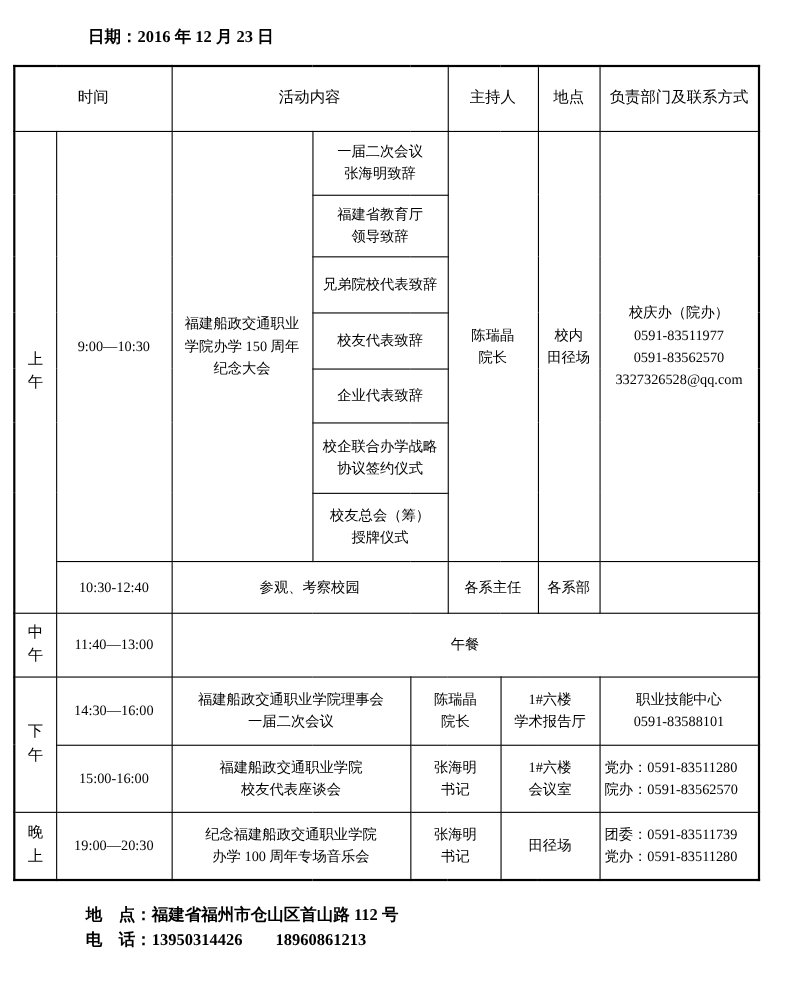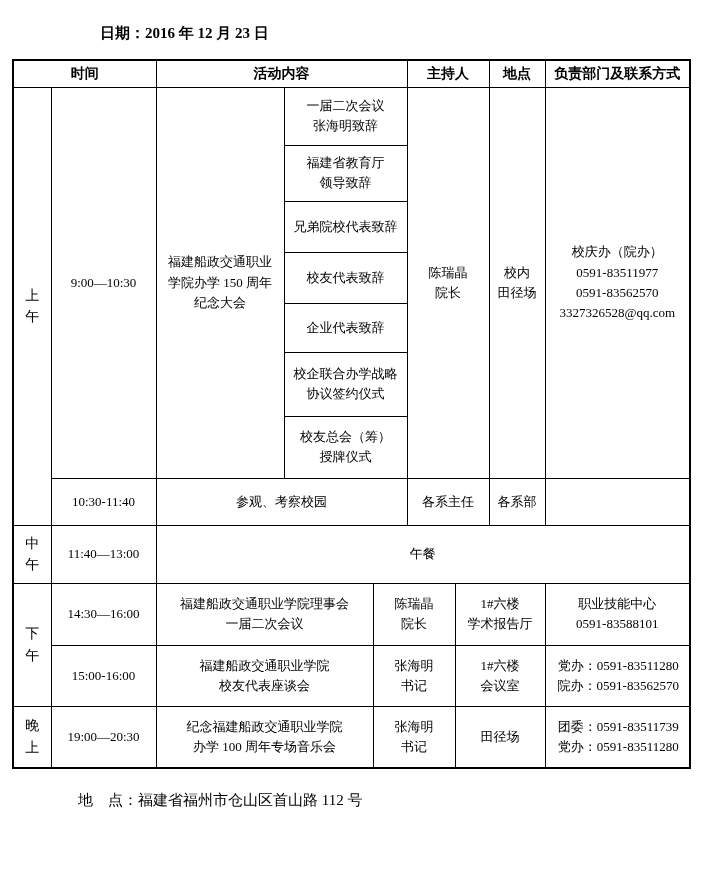--- a/index.html
+++ b/index.html
@@ -20,54 +20,54 @@
     letter-spacing: 1px;
     white-space: pre-line;
   }
 
   .meta-row {
     display: flex;
     margin: 24px 0 0 80px;
     font-size: 15px;
     font-weight: bold;
   }
-  .meta-date { width: 320px; margin-left: 20px; }
+  .meta-date { width: 320px; }
   .meta-venue { }
 
   table.schedule {
     margin: 16px 0 0 12px;
     border-collapse: collapse;
     border: 2px solid #000;
     table-layout: fixed;
   }
   .schedule th, .schedule td {
     border: 1px solid #000;
     text-align: center;
     vertical-align: middle;
     font-size: 13px;
     line-height: 1.55;
     padding: 1px 2px;
     white-space: pre-line;
     overflow: hidden;
   }
   .schedule th {
     font-size: 14px;
-    font-weight: bold;
-    padding: 2px 0;
+    font-weight: normal;
+    padding: 18px 0;
   }
   .schedule td.cell-left {
-    text-align: center;
+    text-align: left;
     padding-left: 4px;
   }
   .schedule td.period-cell { font-size: 14px; }
 
   .footer-block {
     margin: 20px 0 0 78px;
     font-size: 15px;
-    font-weight: normal;
+    font-weight: bold;
     line-height: 1.5;
   }
   .footer-line { white-space: pre-line; }
 </style>
 </head>
 <body>
 
 <div class="page">
 
 
@@ -131,21 +131,21 @@
     <tr style="height:64px">
       <td colspan="2">校企联合办学战略
 协议签约仪式</td>
     </tr>
     <tr style="height:62px">
       <td colspan="2">校友总会（筹）
 授牌仪式</td>
     </tr>
 
     <tr style="height:47px">
-      <td>10:30-11:40</td>
+      <td>10:30-12:40</td>
       <td colspan="3">参观、考察校园</td>
       <td colspan="2">各系主任</td>
       <td>各系部</td>
       <td></td>
     </tr>
 
     <tr style="height:58px">
       <td class="period-cell">中
 午</td>
       <td>11:40—13:00</td>
@@ -188,15 +188,16 @@
 书记</td>
       <td colspan="2">田径场</td>
       <td class="cell-left">团委：0591-83511739
 党办：0591-83511280</td>
     </tr>
   </tbody>
     </table>
 
   <div class="footer-block">
     <div class="footer-line">地　点：福建省福州市仓山区首山路 112 号</div>
+    <div class="footer-line">电　话：13950314426　　18960861213</div>
   </div>
 
 </div>
 
 </body></html>

